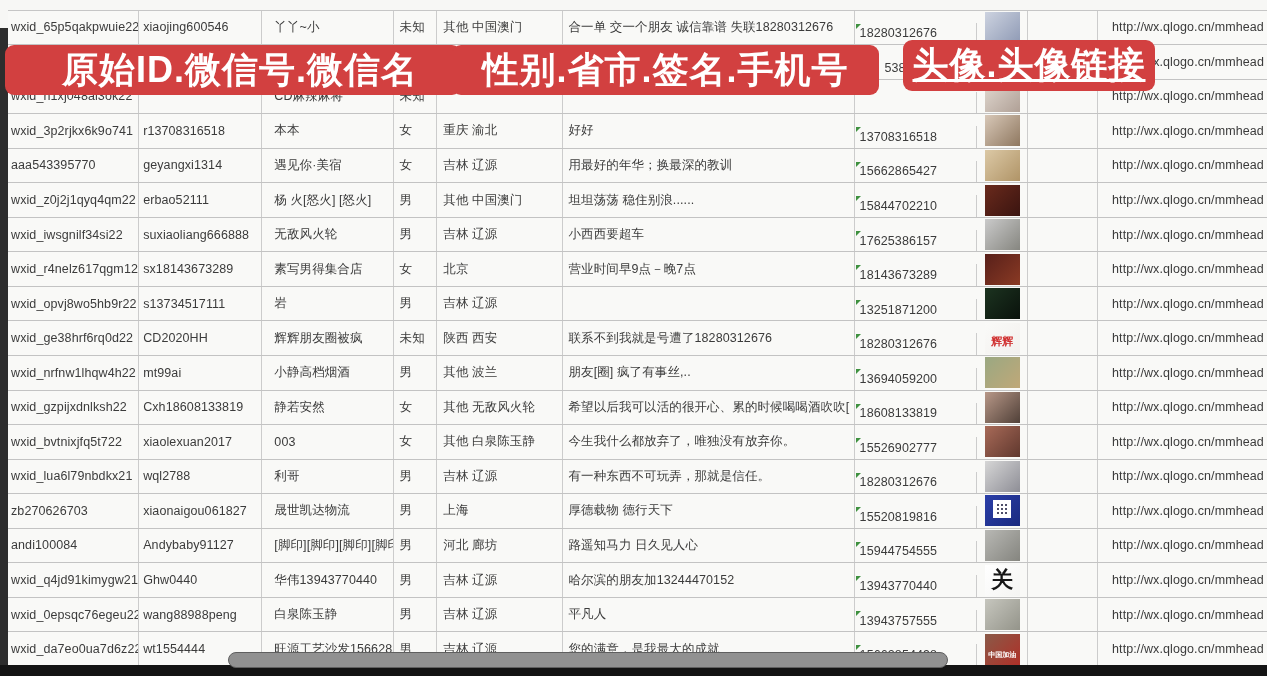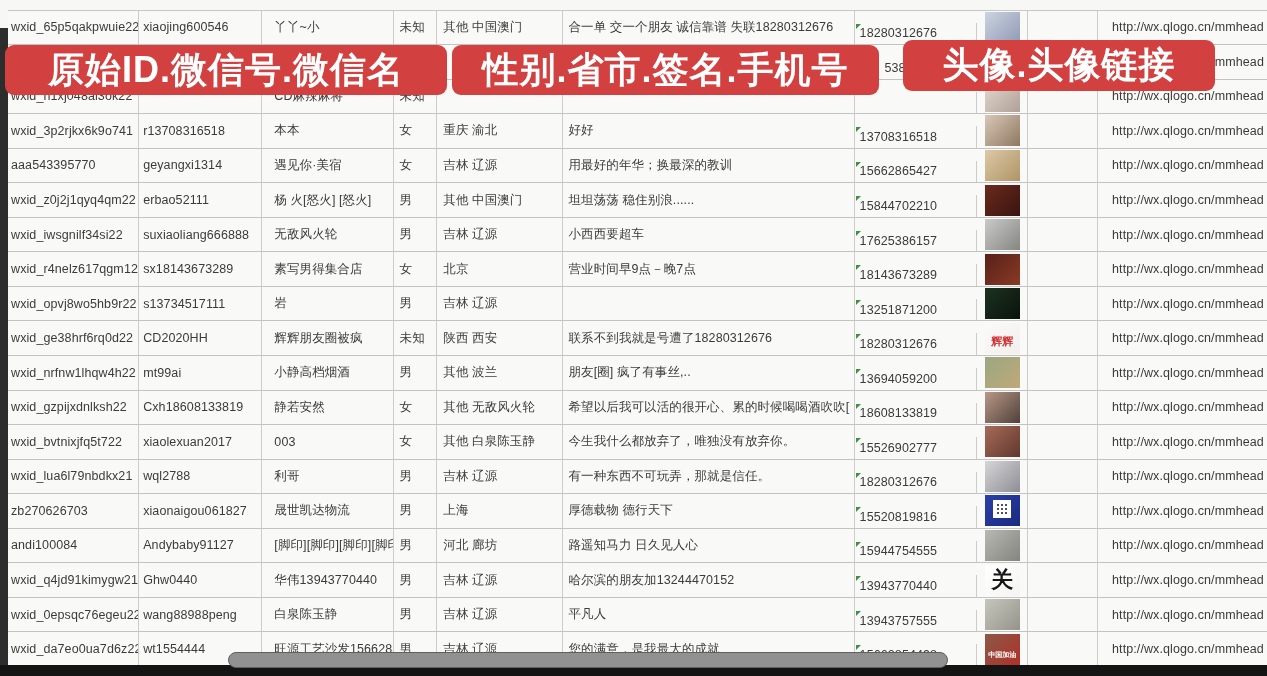--- a/index.html
+++ b/index.html
@@ -32,23 +32,23 @@
   .avatar .avatar-label{display:block;width:100%;text-align:center;font-weight:bold;line-height:1.05;}
   .qr-box{display:block;width:14px;height:14px;margin:2px auto 8px auto;background:
      repeating-linear-gradient(0deg,#ffffff 0 2px,#223 2px 4px),
      repeating-linear-gradient(90deg,#ffffff 0 2px,#334 2px 4px);
      background-blend-mode:screen;border:2px solid #fff;}
 
   
   .banner{position:absolute;display:flex;align-items:center;justify-content:center;
     color:#ffffff;font-weight:bold;font-size:36px;letter-spacing:1px;border-radius:9px;
     z-index:30;text-align:center;}
-  #banner1{left:5px;top:45px;width:442px;height:50px;}
+  #banner1{left:5px;top:45px;width:442px;height:50px;padding-left:14px;}
   #banner2{left:452px;top:45px;width:427px;height:50px;}
-  #banner3{left:903px;top:40px;width:312px;height:51px;}
+  #banner3{left:903px;top:40px;width:252px;height:51px;text-decoration:underline;}
 
   
   #left-strip{position:absolute;left:0;top:28px;width:8px;height:648px;background:#2d2d2d;z-index:20;}
   #hscroll-track{position:absolute;left:0;top:665px;width:1267px;height:11px;background:#141414;z-index:40;}
   #hscroll-thumb{position:absolute;left:228px;top:652px;width:720px;height:16px;background:#919191;border:1px solid #5f5f5f;border-radius:9px;box-sizing:border-box;z-index:41;}
 </style>
 </head>
 <body>
 
 <div id="screen">

